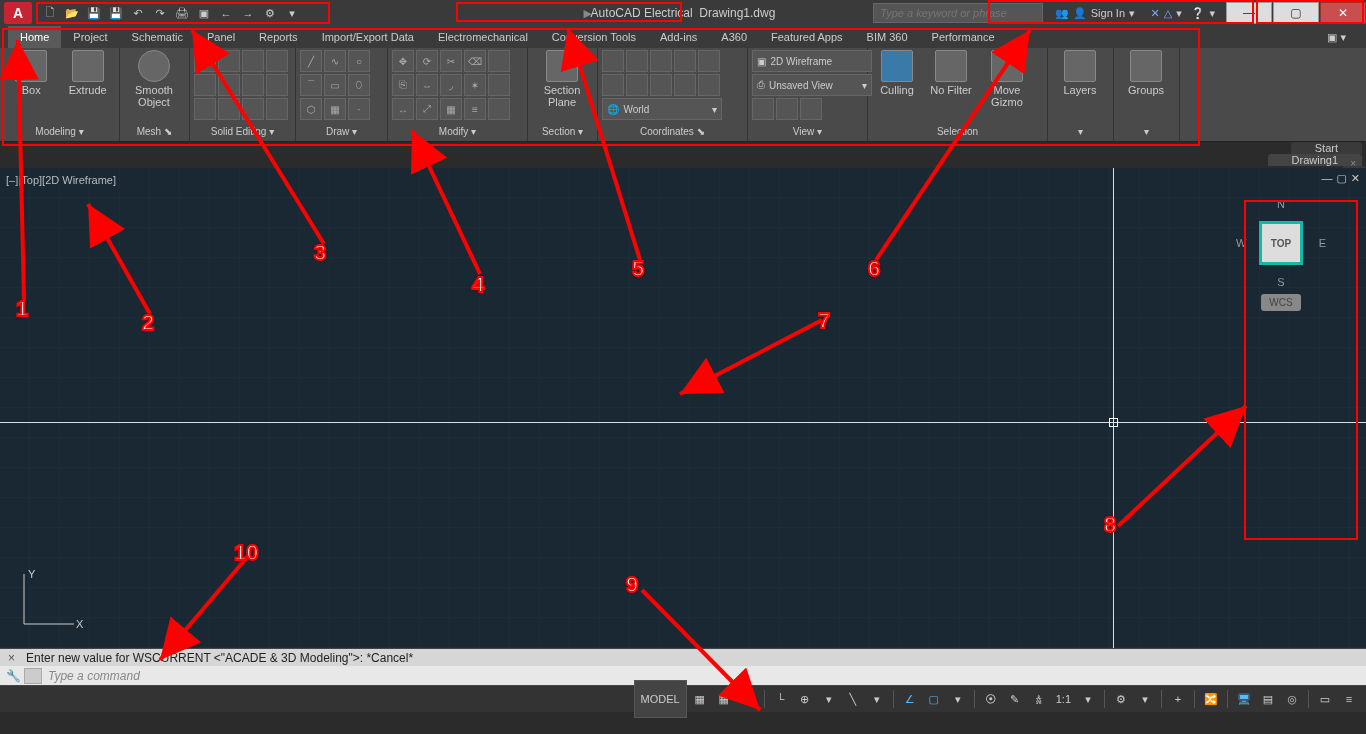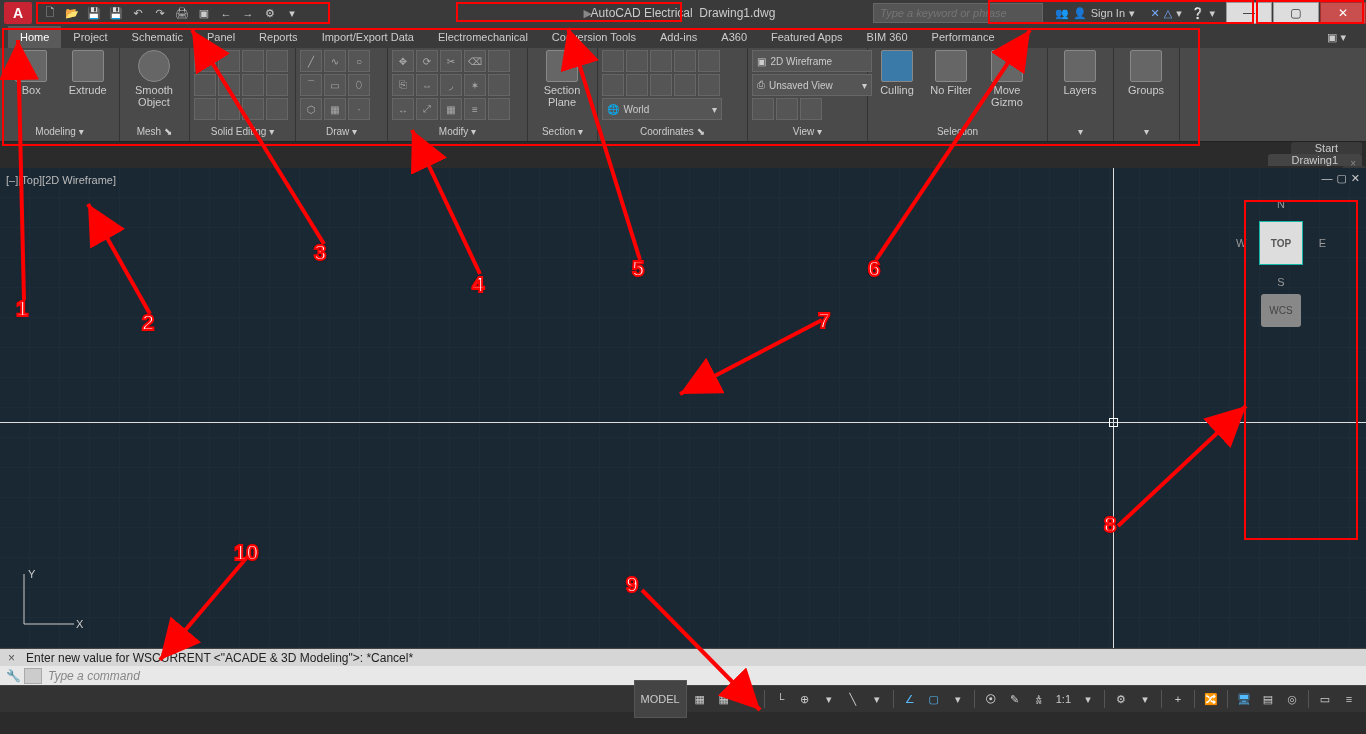--- a/index.html
+++ b/index.html
@@ -49,24 +49,24 @@
   background-size: 30px 30px; background-position: -1px -1px; opacity: .5;
 }
 .vctl { position: absolute; top: 6px; left: 6px; color: #bbb; font-size: 11px; }
 .inwrap-btns { position: absolute; top: 4px; right: 6px; color: #ccc; font-size: 11px; display:flex; gap:4px;}
 .crosshair-h { position:absolute; top:254px; left:0; right:0; height:1px; background:#ddd; }
 .crosshair-v { position:absolute; left:1113px; top:0; bottom:0; width:1px; background:#ddd; }
 .cursor-box { position:absolute; top:250px; left:1109px; width:9px; height:9px; border:1px solid #fff; background:transparent;}
 .ucs { position:absolute; bottom:14px; left:14px; color:#bbb; font-size:11px; }
 .ucs svg { display:block;}
 .viewcube { position:absolute; top:30px; right:30px; width:110px; height:150px; display:flex; flex-direction:column; align-items:center; }
-.cube { width:44px; height:44px; background:#ddd; color:#555; font-size:10px; display:flex; align-items:center; justify-content:center; font-weight:bold; border:1px solid #14b8a6; position:relative;}
+.cube { width:44px; height:44px; background:#ddd; color:#555; font-size:10px; display:flex; align-items:center; justify-content:center; font-weight:bold; border:3px solid #14b8a6; position:relative;}
 .compass { position:relative; width:90px; height:90px; display:flex; align-items:center; justify-content:center;}
 .compass .dir { position:absolute; color:#999; font-size:11px;}
-.wcs-badge { margin-top:6px; padding:11px 8px; background:#888; color:#444; font-size:10px; border-radius:3px;}
+.wcs-badge { margin-top:6px; padding:3px 8px; background:#888; color:#444; font-size:10px; border-radius:3px;}
 
 
 .cmdhist { height: 18px; background: #d6d6d6; color: #222; font-family: "Consolas", monospace; font-size: 12px; padding: 0 8px; display: flex; align-items: center; border-top:1px solid #444;}
 .cmdhist .xbtn { width:14px; color:#555; margin-right:4px; cursor:pointer;}
 .cmdline { height: 20px; background: #e8e8e8; display: flex; align-items: center; padding: 0 6px; font-family: "Consolas", monospace; font-size: 12px; color: #888; border-bottom:1px solid #444;}
 .cmdline .ico { width:18px; height:16px; background:#ccc; margin-right:6px; border:1px solid #aaa;}
 .cmdline .wrench { width:14px; color:#666; margin-right:4px;}
 
 
 .status { height: 26px; background: #333; display: flex; align-items: center; padding: 0 6px; color:#ccc; gap:2px;}

